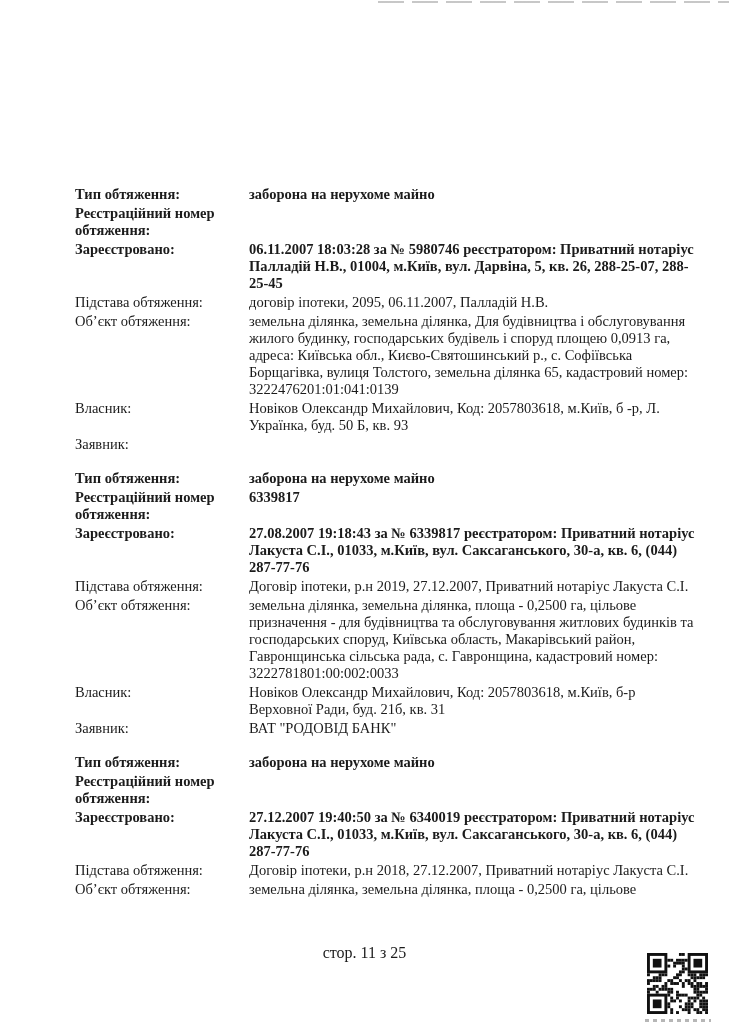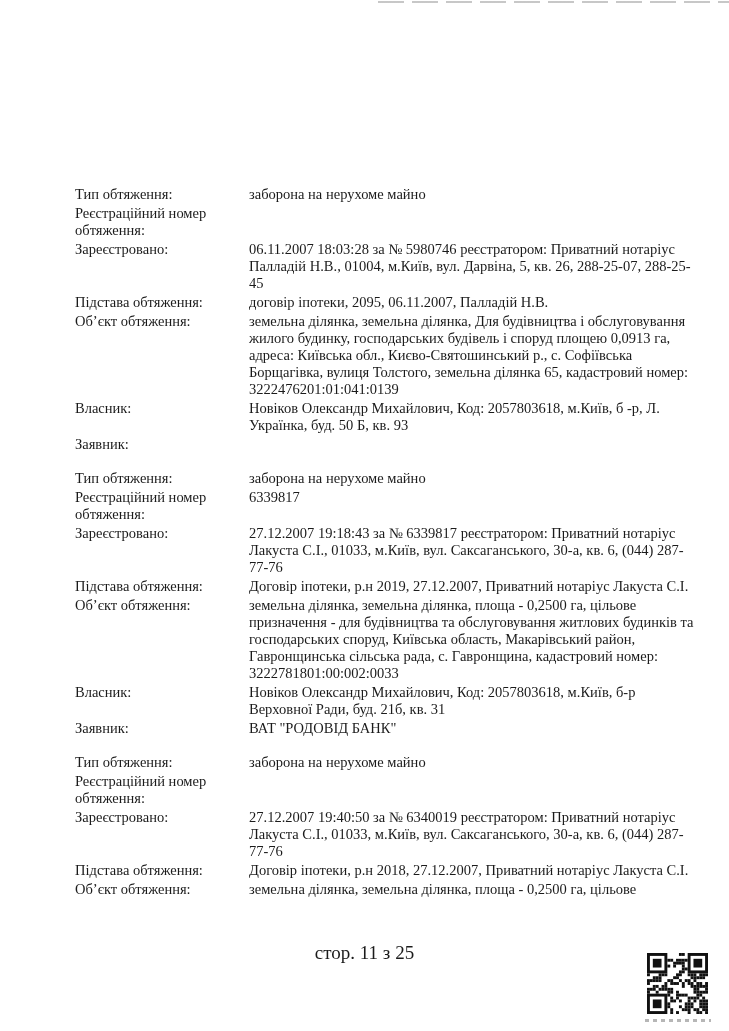--- a/index.html
+++ b/index.html
@@ -29,27 +29,27 @@
   .content {
     position: absolute;
     top: 186px;
     left: 75px;
     width: 624px;
   }
   .record { margin-bottom: 17px; }
   .row { display: flex; margin-bottom: 2px; }
   .label { width: 174px; flex-shrink: 0; padding-right: 8px; }
   .value { flex: 1; max-width: 450px; }
-  .b { font-weight: normal; }
+  .b { font-weight: bold; }
   .footer {
     position: absolute;
     top: 944px; left: 0;
     width: 729px;
     text-align: center;
-    font-size: 19px;
+    font-size: 16px;
   }
   .qr {
     position: absolute;
     top: 953px; left: 647px;
     width: 61px; height: 61px;
   }
   .qr-smudge {
     position: absolute;
     top: 1019px; left: 645px;
     width: 66px; height: 3px;
@@ -100,21 +100,21 @@
       <div class="row b">
         <div class="label">Тип обтяження:</div>
         <div class="value">заборона на нерухоме майно</div>
       </div>
       <div class="row b">
         <div class="label">Реєстраційний номер обтяження:</div>
         <div class="value">6339817</div>
       </div>
       <div class="row b">
         <div class="label">Зареєстровано:</div>
-        <div class="value">27.12.2007 19:18:43 за № 6339817 реєстратором: Приватний нотаріус Лакуста С.І., 01033, м.Київ, вул. Саксаганського, 30-а, кв. 6, (044) 287-77-76</div>
+        <div class="value">27.08.2007 19:18:43 за № 6339817 реєстратором: Приватний нотаріус Лакуста С.І., 01033, м.Київ, вул. Саксаганського, 30-а, кв. 6, (044) 287-77-76</div>
       </div>
       <div class="row">
         <div class="label">Підстава обтяження:</div>
         <div class="value">Договір іпотеки, р.н 2019, 27.12.2007, Приватний нотаріус Лакуста С.І.</div>
       </div>
       <div class="row">
         <div class="label">Об’єкт обтяження:</div>
         <div class="value">земельна ділянка, земельна ділянка, площа - 0,2500 га, цільове призначення - для будівництва та обслуговування житлових будинків та господарських споруд, Київська область, Макарівський район, Гавронщинська сільська рада, с. Гавронщина, кадастровий номер: 3222781801:00:002:0033</div>
       </div>
       <div class="row">

